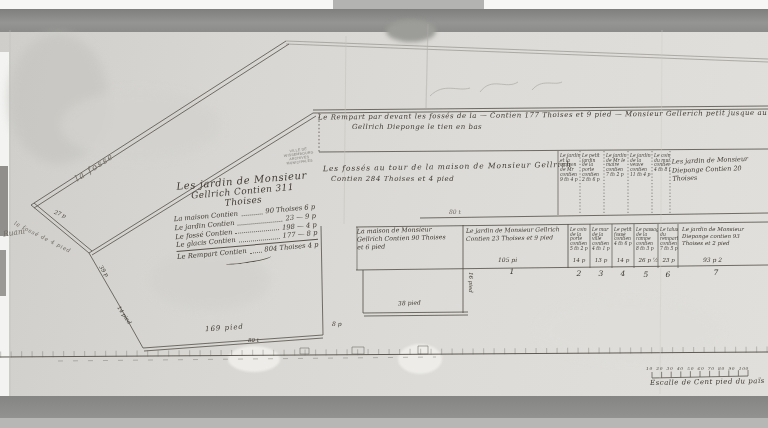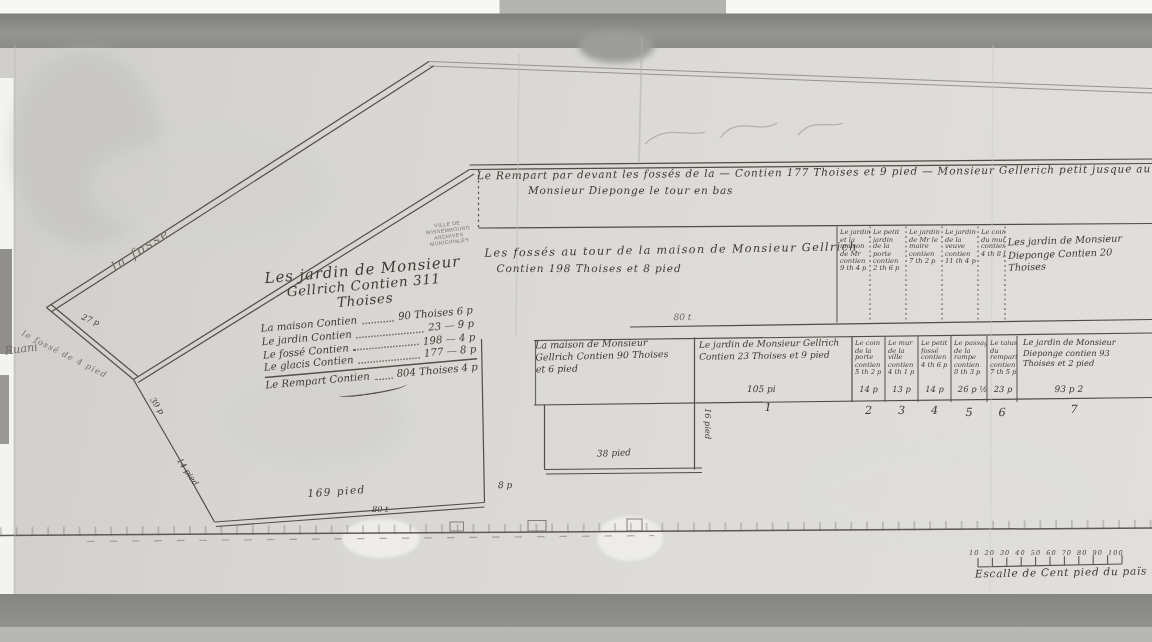--- a/index.html
+++ b/index.html
@@ -121,24 +121,24 @@
     <g stroke="#b3b0a9" stroke-width=".8" fill="none">
       <path d="M430,96 c14,-14 28,-4 40,-8 m10,4 c12,-16 26,-2 38,-10 m14,8 c10,-12 22,-4 30,-8"></path>
       <path d="M346,36 L344,224" stroke="#c4c1bb" stroke-width="1" opacity=".55"></path>
       <path d="M428,24 L426,108" stroke="#b0ada7" stroke-width="1.2" opacity=".5"></path>
       <path d="M662,30 L660,394" stroke="#cfccc6" stroke-width="1" opacity=".45"></path>
       <path d="M10,30 L10,396" stroke="#bcb9b3" opacity=".6"></path>
     </g>
   </svg>
 
   <div class="hw nowrap" style="left:318px;top:111px;font-size:7px;letter-spacing:.55px;transform:rotate(-.6deg);">Le Rempart par devant les fossés de la — Contien 177 Thoises et 9 pied — Monsieur Gellerich petit jusque au jardin de</div>
-  <div class="hw nowrap" style="left:352px;top:123px;font-size:7px;letter-spacing:.5px;">Monsieur Dieponge le tour en bas</div>
+  <div class="hw nowrap" style="left:352px;top:123px;font-size:7px;letter-spacing:.5px;">Gellrich Dieponge le tien en bas</div>
 
   <div class="hw nowrap" style="left:323px;top:162px;font-size:7.5px;letter-spacing:.9px;transform:rotate(-1deg);">Les fossés au tour de la maison de Monsieur Gellrich</div>
-  <div class="hw nowrap" style="left:331px;top:175px;font-size:7px;letter-spacing:.6px;">Contien 198 Thoises et 8 pied</div>
+  <div class="hw nowrap" style="left:331px;top:175px;font-size:7px;letter-spacing:.6px;">Contien 284 Thoises et 4 pied</div>
 
   <div class="hw" id="title-block">
     <div class="t1">Les jardin de Monsieur</div>
     <div class="t2">Gellrich Contien 311 Thoises</div>
     <div class="row">
       <span class="lbl">La maison Contien</span>
         <span class="leader"></span>
         <span class="val">90 Thoises 6 p</span>
     </div>
     <div class="row">

